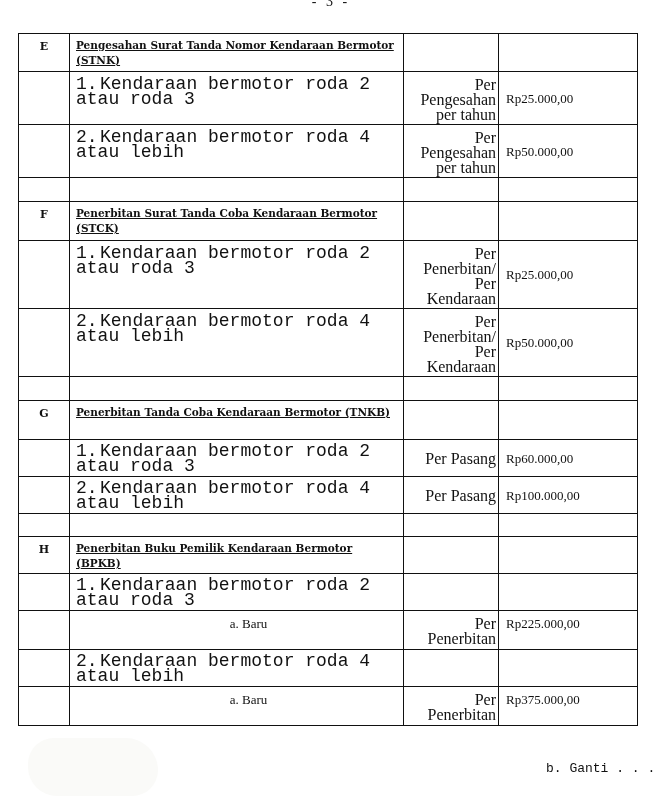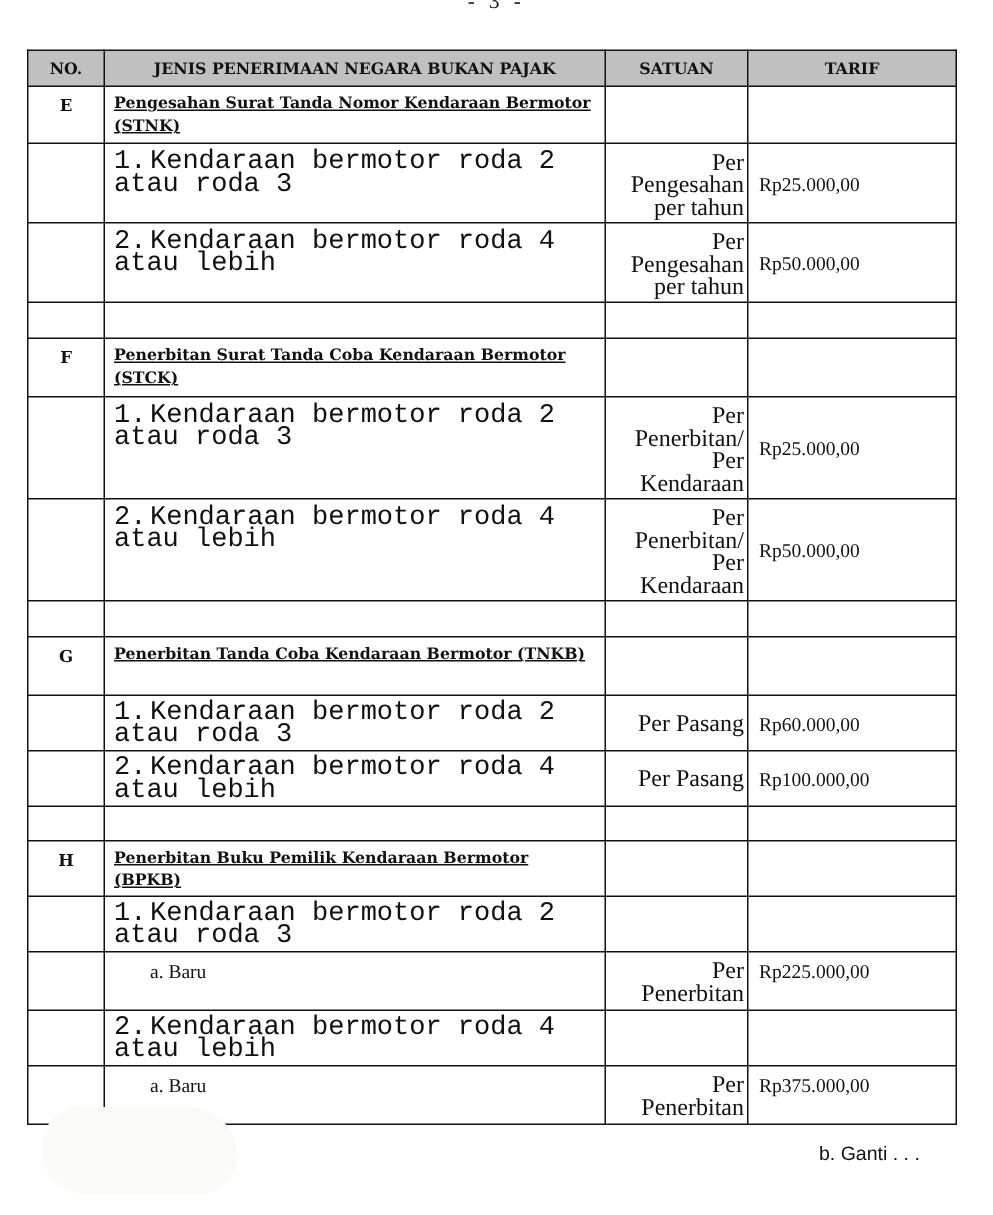--- a/index.html
+++ b/index.html
@@ -10,50 +10,44 @@
     table.tbl { position: absolute; left: 18px; top: 33px; border-collapse: collapse;
                 table-layout: fixed; width: 619px; }
     table.tbl td, table.tbl th { border: 1.3px solid #111; padding: 0; vertical-align: top; }
     col.c-no { width: 51px; } col.c-jenis { width: 334px; } col.c-sat { width: 95px; } col.c-tar { width: 139px; }
     th { background: #c0c0c0; font-family: "DejaVu Serif", serif; font-weight: bold;
          font-size: 10.5px; height: 23px; vertical-align: middle !important; text-align: center; }
     .no { text-align: center; font-weight: bold; font-size: 11px; padding-top: 6px !important; }
     .sect { font-weight: bold; font-size: 10.5px; line-height: 15px; padding: 4px 6px 2px 6px !important; text-decoration: underline; }
     .item { font-family: Liberation Mono, monospace; font-size: 18px; line-height: 15px; padding: 5px 6px 2px 6px !important; margin-top: 28px; }
     .item .num { display: inline-block; width: 24px; }
-    .sub { font-family: "Liberation Serif", serif; font-size: 13px; line-height: 15px; padding: 5px 6px 2px 30px !important; }
+    .sub { font-family: "Liberation Serif", serif; font-size: 13px; line-height: 15px; padding: 5px 6px 2px 30px !important; text-align: center; }
     .sat { font-family: "Liberation Serif", serif; font-size: 16px; line-height: 15px; text-align: right;
            padding: 5px 2px 2px 2px !important; }
     .sat.mid { vertical-align: middle !important; padding: 0 2px !important; }
     .tar { font-family: "Liberation Serif", serif; font-size: 13px; line-height: 15px; padding: 5px 6px 2px 7px !important; }
     .tar.mid { vertical-align: middle !important; padding: 0 6px 0 7px !important; }
     .tar-inner { display: flex; }
-    .footer { position: absolute; top: 761px; left: 546px; font-family: Liberation Sans, sans-serif; font-size: 13px; }
+    .footer { position: absolute; top: 761px; left: 546px; font-family: Liberation Mono, monospace; font-size: 13px; }
     .blob { position: absolute; left: 28px; top: 738px; width: 130px; height: 58px; background: #fafaf8;
             border-radius: 40px 50px 40px 45px; }
   </style>
 </head>
 <body>
 
 <div class="page-num">- 3 -</div>
 
 <table class="tbl">
   <colgroup>
       <col class="c-no">
       <col class="c-jenis">
       <col class="c-sat">
       <col class="c-tar">
     </colgroup>
   <tbody>
-      <tr>
-    <th>NO.</th>
-    <th>JENIS PENERIMAAN NEGARA BUKAN PAJAK</th>
-    <th>SATUAN</th>
-    <th>TARIF</th>
-  </tr>
 
   <tr style="height:38px">
     <td class="no">E</td>
     <td class="sect">Pengesahan Surat Tanda Nomor Kendaraan Bermotor (STNK)</td>
     <td></td>
         <td></td>
   </tr>
   <tr style="height:53px">
     <td></td>
     <td class="item"><span class="num">1.</span><span>Kendaraan bermotor roda 2 atau roda 3</span></td>

